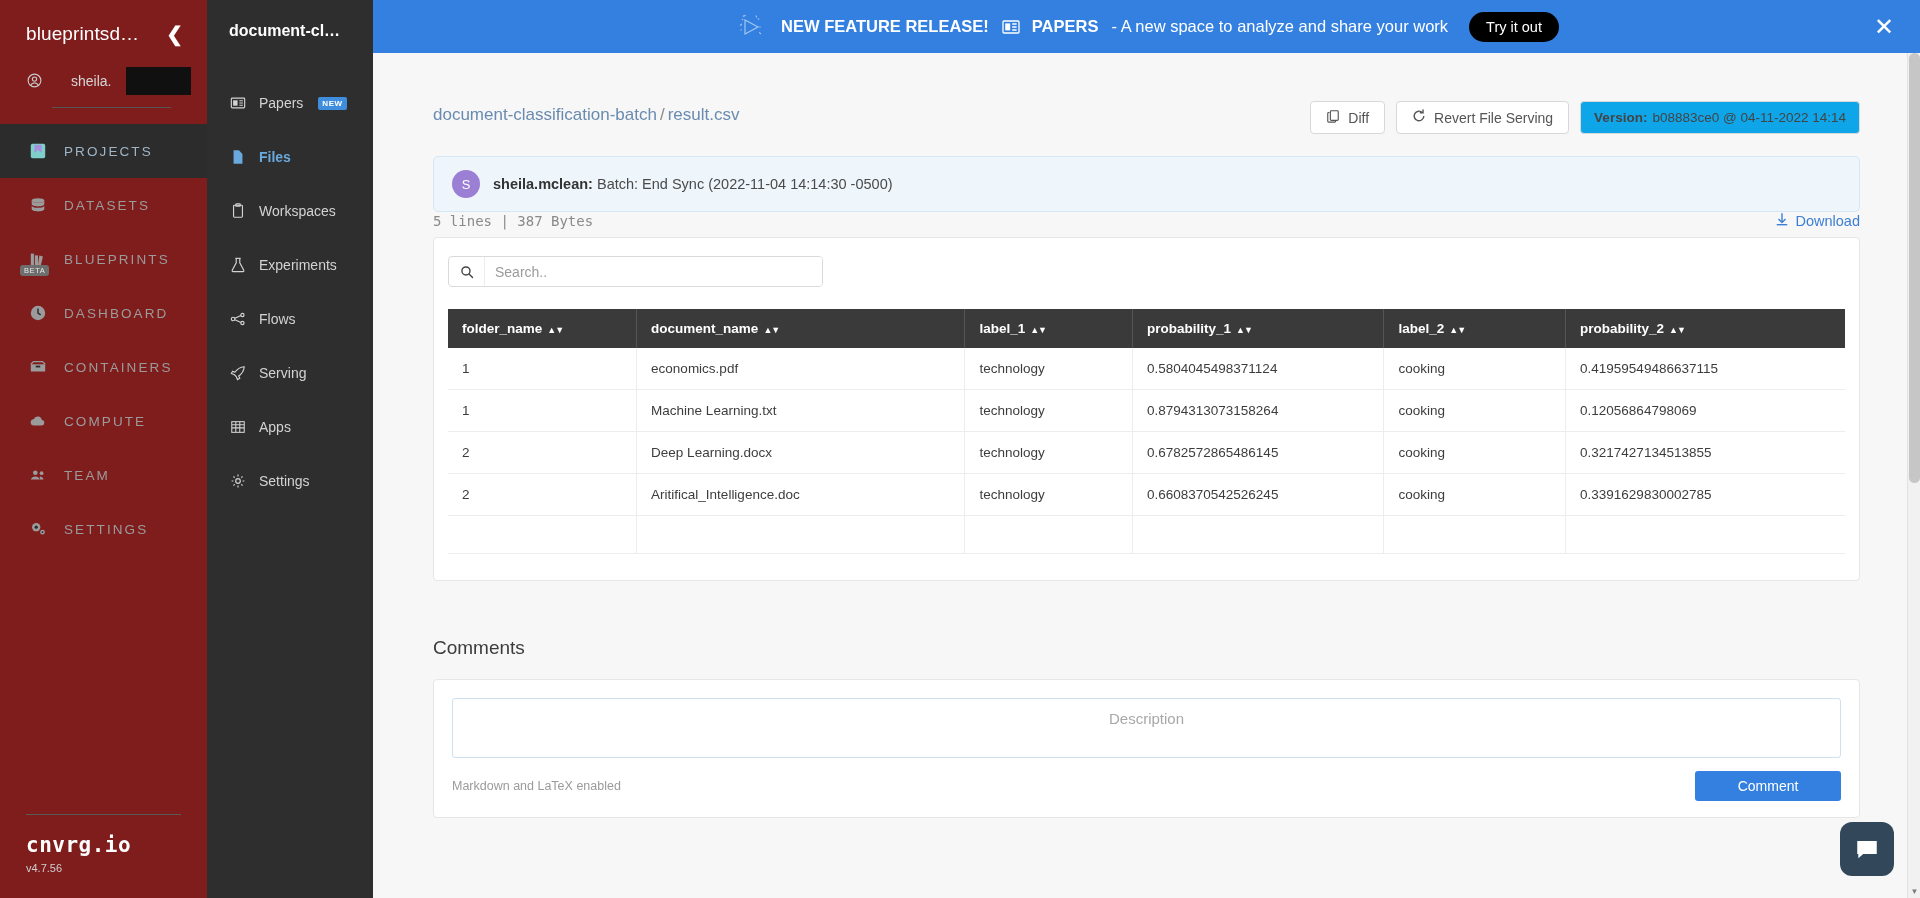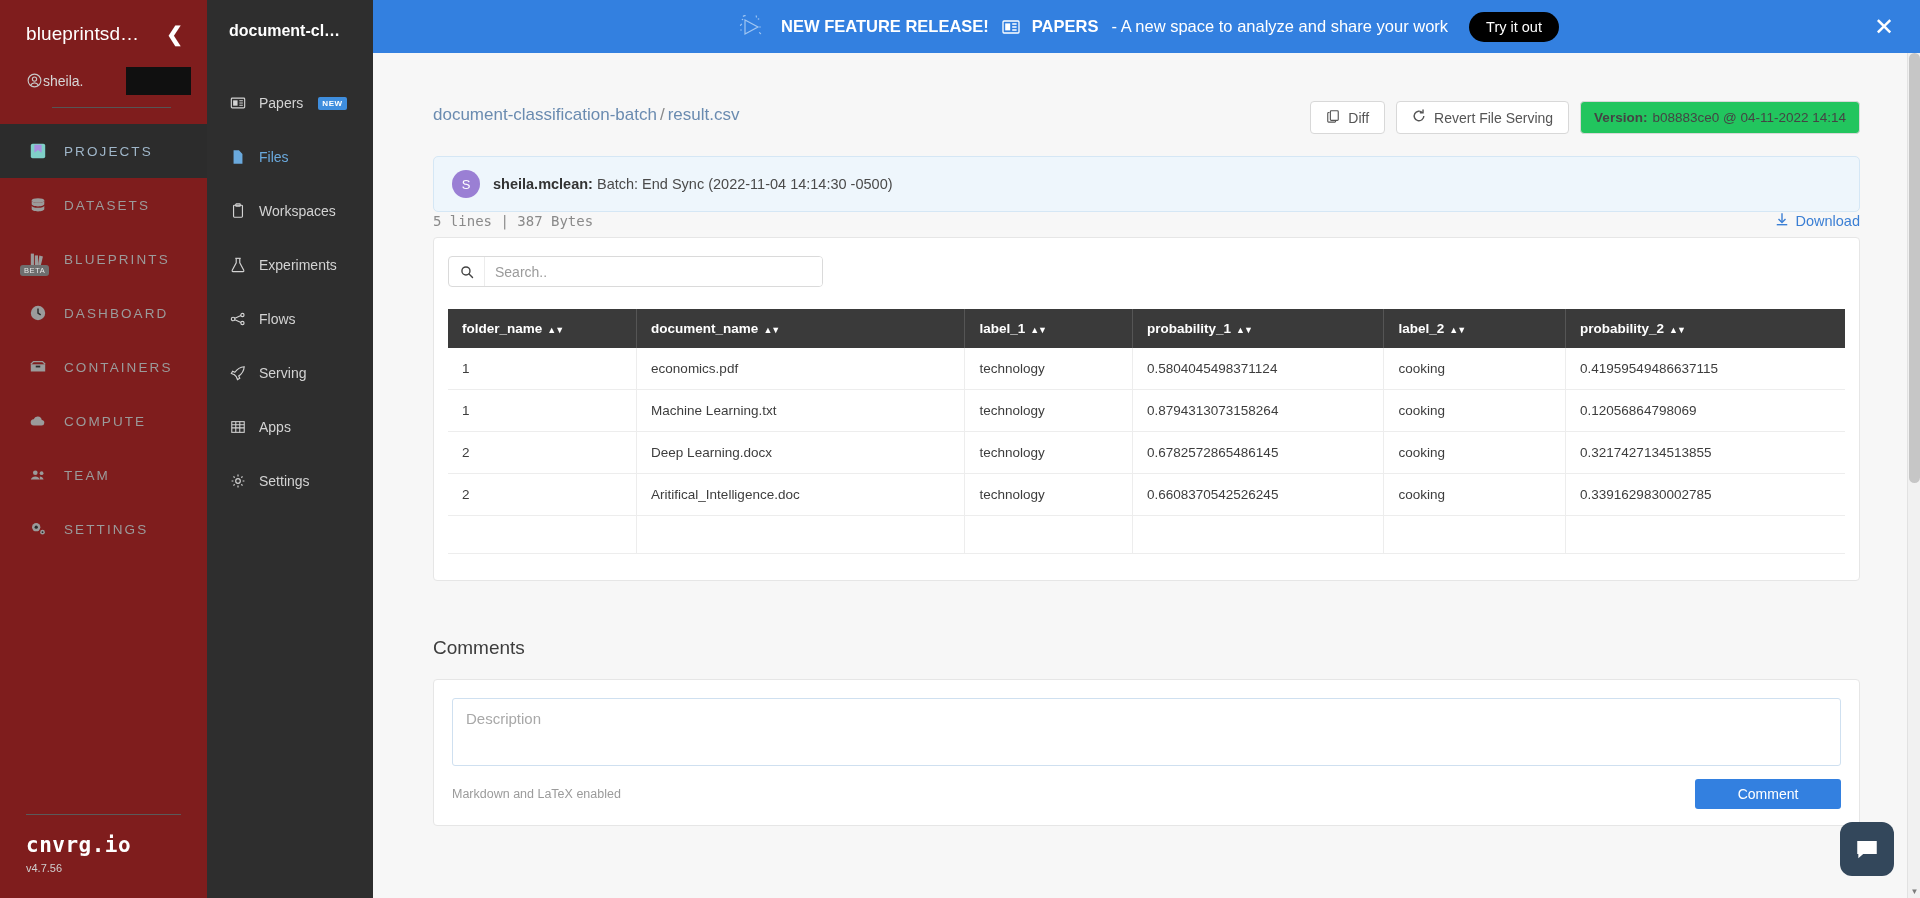--- a/index.html
+++ b/index.html
@@ -22,21 +22,21 @@
   .org-row { display: flex; align-items: center; justify-content: space-between; }
   .org-name {
     color: #ffffff; font-size: 19px; font-weight: 400; letter-spacing: .1px;
     white-space: nowrap; overflow: hidden;
   }
   .collapse-btn {
     color: #ffffff; font-size: 20px; line-height: 1; cursor: pointer;
     padding: 2px 6px; font-weight: 600;
   }
   .user-row {
-    display: flex; align-items: center; gap: 0;
+    display: flex; align-items: center; gap: 28px;
     margin-top: 26px; position: relative;
   }
   .user-icon { width: 17px; height: 17px; flex: 0 0 17px; }
   .user-name { color: #d6d6d6; font-size: 14px; white-space: nowrap; }
   .redaction {
     position: absolute; left: 100px; top: -5px;
     width: 65px; height: 28px; background: #101010;
   }
   .org-divider {
     margin: 18px 18px 0 26px; height: 1px; background: #555;
@@ -78,21 +78,21 @@
   .project-title {
     color: #ffffff; font-size: 16px; font-weight: 700;
     padding: 0 0 0 22px; white-space: nowrap; overflow: hidden;
   }
   .proj-list { margin-top: 36px; }
   .proj-item {
     display: flex; align-items: center; gap: 13px;
     height: 54px; padding-left: 22px;
     color: #d3d3d3; font-size: 14px; cursor: pointer;
   }
-  .proj-item.active { color: #6aa9dd; }
+  .proj-item.active { color: #6aa9dd; font-weight: bold; }
   .proj-ico {
     width: 17px; height: 17px; flex: 0 0 17px;
     display: flex; align-items: center; justify-content: center;
   }
   .new-tag {
     background: #3f8ede; color: #fff; font-size: 8px; font-weight: 700;
     letter-spacing: .5px; padding: 2px 4px; border-radius: 2px; margin-left: 2px;
   }
 
   
@@ -132,21 +132,21 @@
   .breadcrumb .sep { color: #8a8a8a; margin: 0 3px; }
   .breadcrumb a { color: #6a8bb0; text-decoration: none; cursor: pointer; }
 
   .head-actions { display: flex; align-items: center; gap: 11px; }
   .btn-outline {
     background: #fff; border: 1px solid #d8d8d8; border-radius: 4px;
     height: 33px; padding: 0 15px; font-size: 14px; color: #555;
     display: flex; align-items: center; gap: 8px; cursor: pointer;
   }
   .version-chip {
-    background: #22c55e; border: 1px solid #d8d8d8; border-radius: 4px;
+    background: #0ea5e9; border: 1px solid #d8d8d8; border-radius: 4px;
     height: 33px; padding: 0 13px; font-size: 13.5px; color: #444;
     display: flex; align-items: center; cursor: pointer;
   }
   .version-chip b { font-weight: 700; margin-right: 5px; }
 
   .commit-bar {
     margin-top: 22px; background: #eef6fc; border: 1px solid #d5e7f5;
     border-radius: 5px; height: 56px; display: flex; align-items: center;
     padding: 0 18px; gap: 13px;
   }
@@ -206,23 +206,23 @@
   table.csv tbody td:last-child { border-right: none; }
   table.csv tbody tr:last-child td { height: 38px; }
 
   .comments-sec { margin-top: 56px; }
   .comments-title { font-size: 19px; color: #3d3d3d; }
   .comment-card {
     margin-top: 20px; background: #fff; border: 1px solid #e6e6e6;
     border-radius: 4px; padding: 18px 18px 16px 18px;
   }
   .comment-box {
-    width: 100%; height: 68px; border: 1px solid #cfe0f0; border-radius: 3px;
+    width: 100%; height: 60px; border: 1px solid #cfe0f0; border-radius: 3px;
     font-size: 15px; color: #0f766e; padding: 11px 13px;
-    font-family: "Liberation Sans", sans-serif; outline: none; resize: none;
+    font-family: "Liberation Sans", sans-serif; outline: none; resize: none; text-align: center;
   }
   .comment-box::placeholder { color: #a8a8a8; }
   .comment-foot {
     display: flex; align-items: center; justify-content: space-between;
     margin-top: 9px;
   }
   .md-hint { font-size: 12.5px; color: #9b9b9b; }
   .comment-submit {
     background: #3380e0; color: #fff; border: none; border-radius: 3px;
     height: 30px; width: 146px; font-size: 14px; cursor: pointer;

